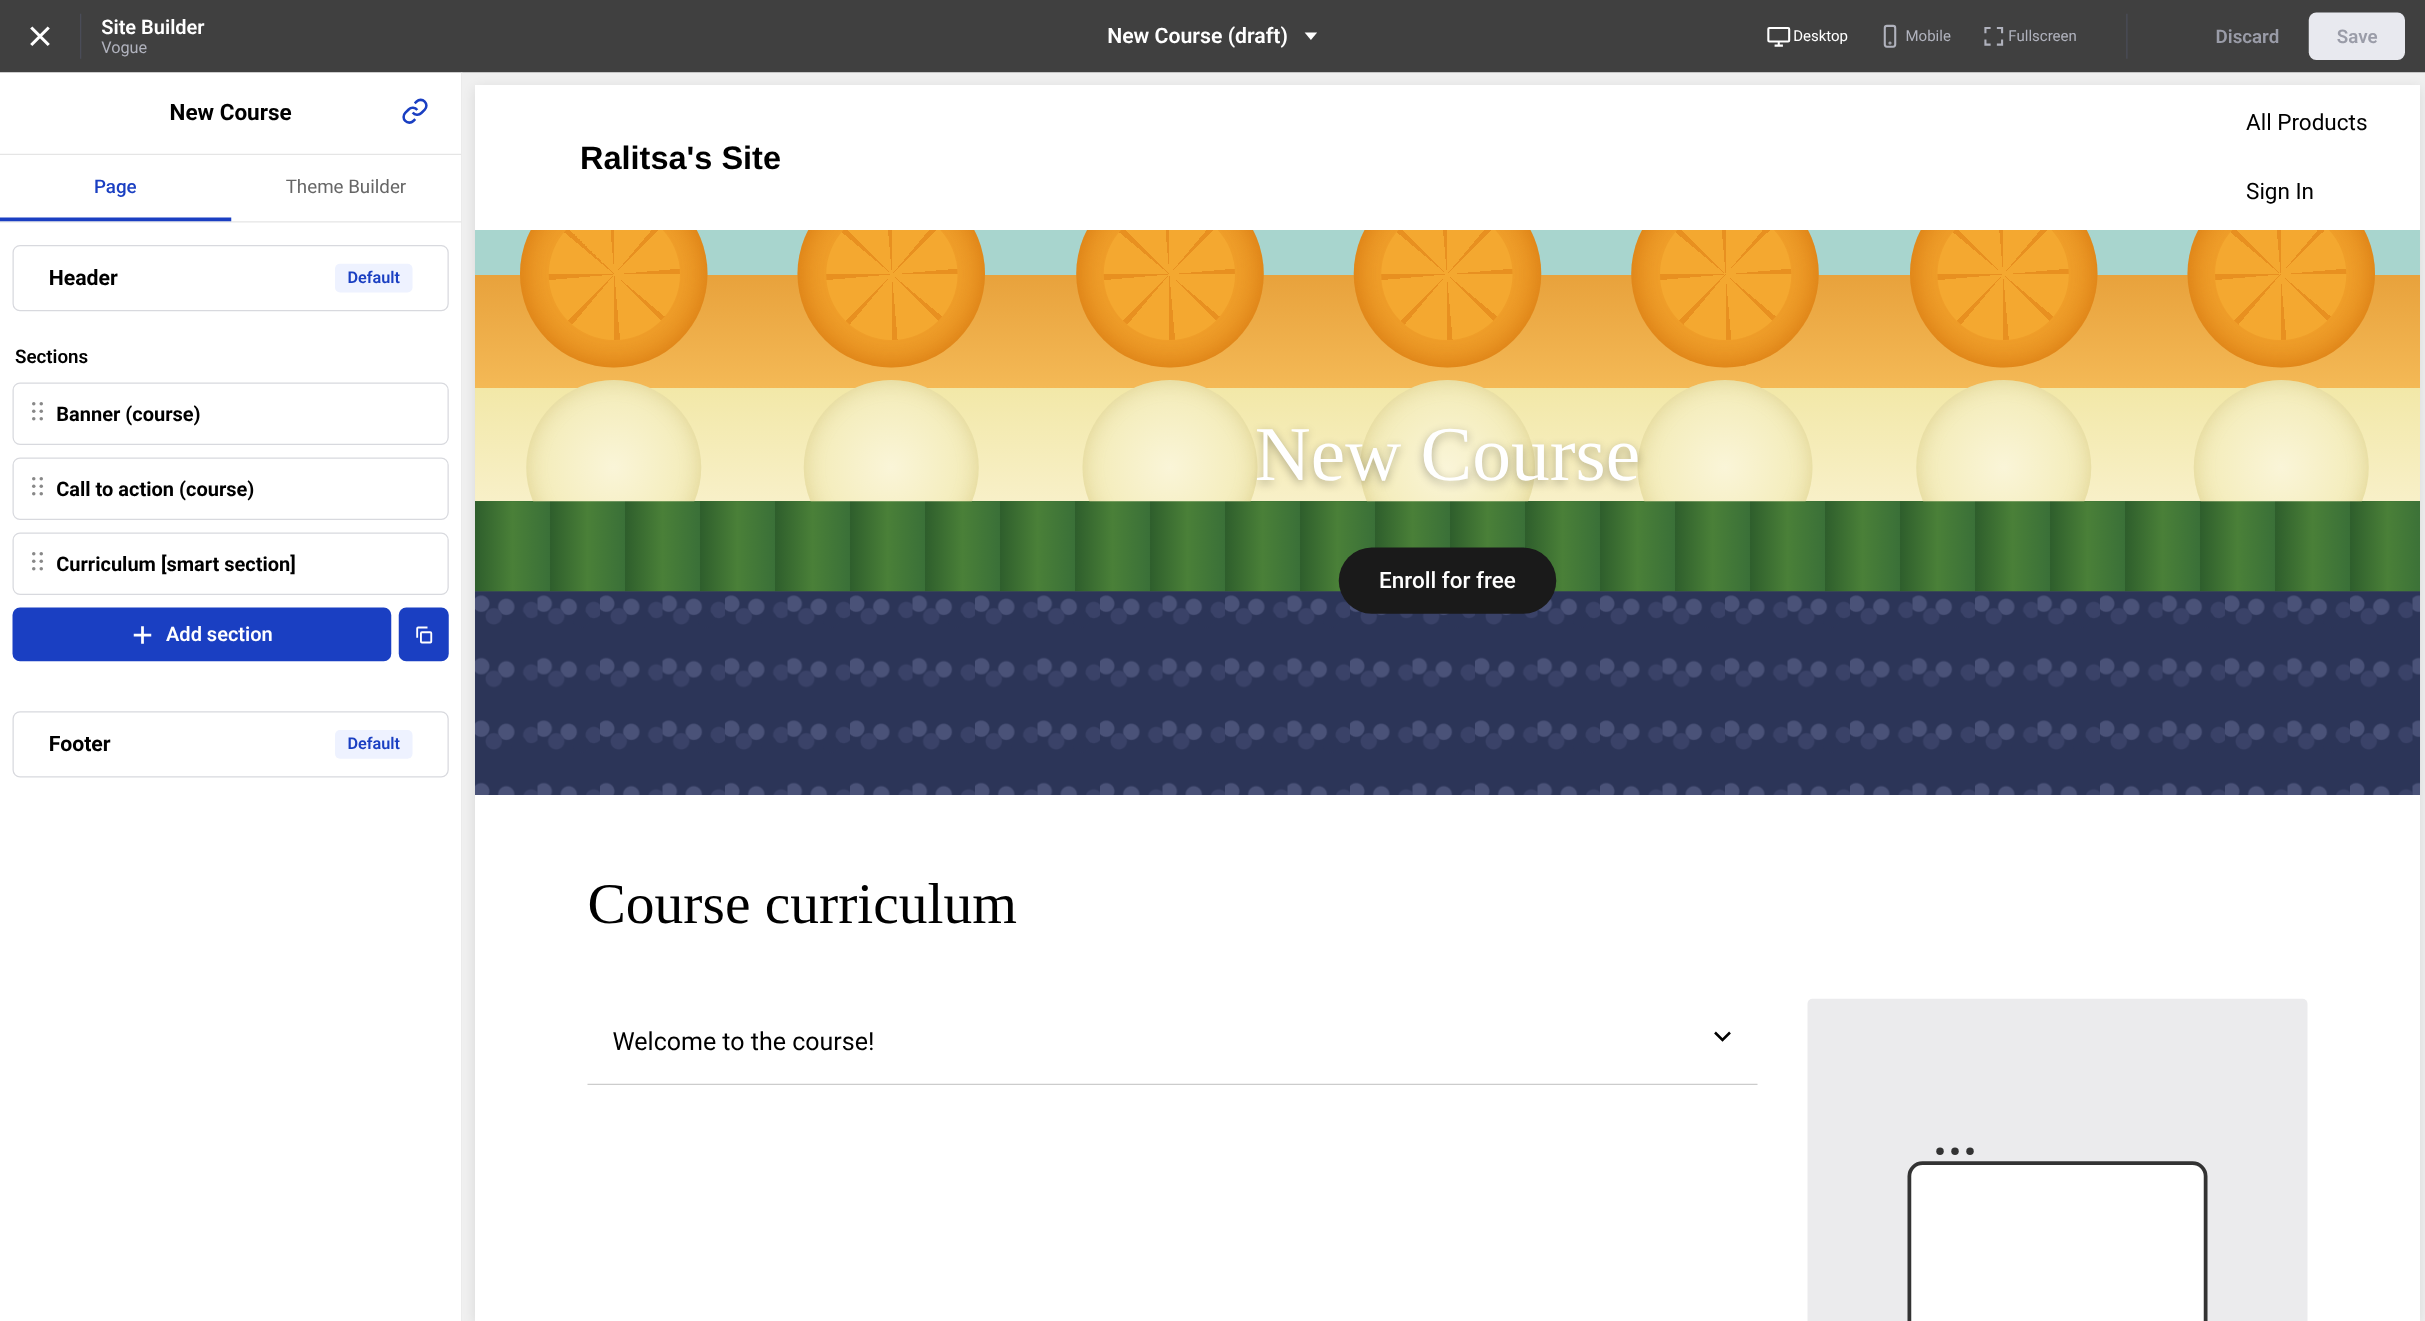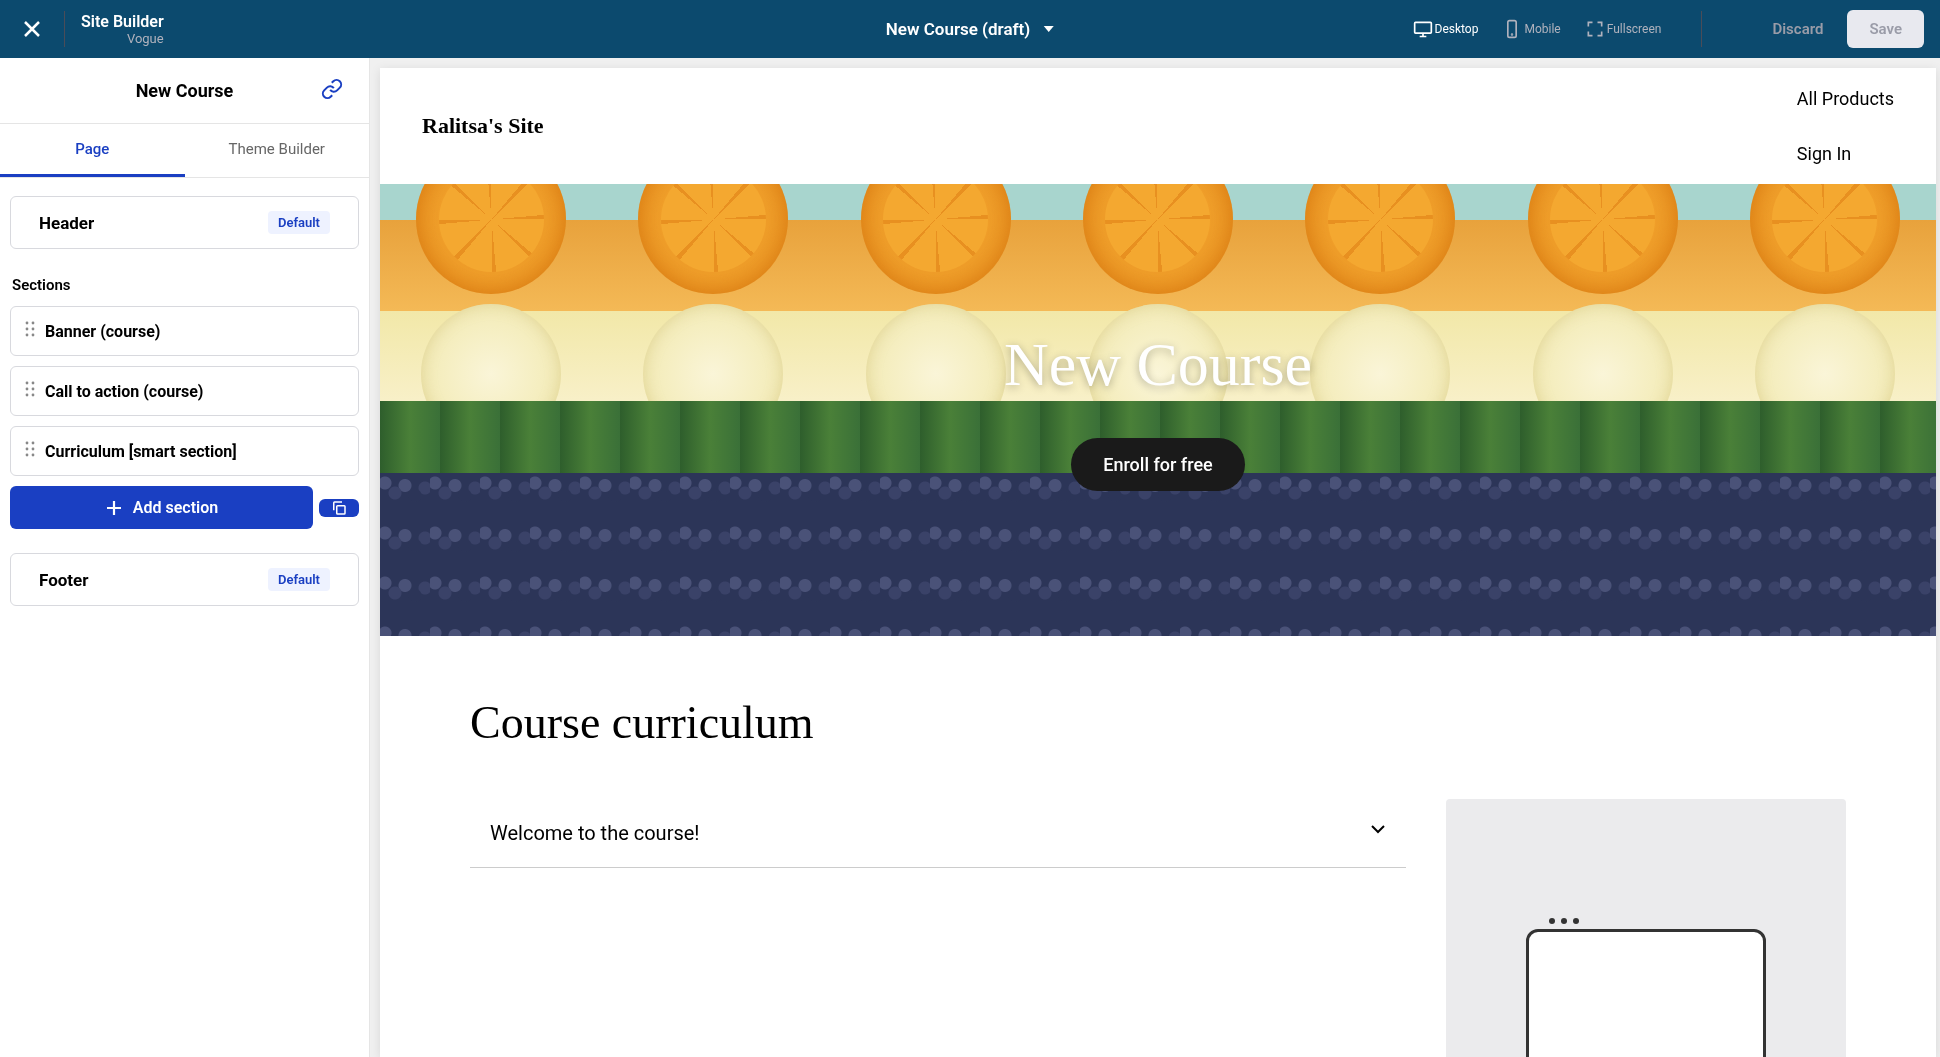--- a/index.html
+++ b/index.html
@@ -1,26 +1,25 @@
 <!DOCTYPE html>
 <html><head>
   <meta charset="utf-8">
   <style>
     * { margin: 0; padding: 0; box-sizing: border-box; }
     body { font-family: -apple-system, BlinkMacSystemFont, 'Segoe UI', Roboto, sans-serif; background: #f5f5f5; overflow: hidden; }
     
     
     .topbar {
       height: 58px;
-      background: #0c4a6e;
+      background: #404040;
       display: flex;
       align-items: center;
       padding: 0 16px;
       color: #fff;
-      text-align: right;
     }
     .close-btn {
       width: 32px; height: 32px;
       display: flex; align-items: center; justify-content: center;
       cursor: pointer; color: #fff;
     }
     .divider-v { width: 1px; height: 36px; background: #4a4c58; margin: 0 16px; }
     .site-info { display: flex; flex-direction: column; }
     .site-title { font-size: 16px; font-weight: 600; }
     .site-theme { font-size: 13px; color: #b0b2bd; }
@@ -96,21 +95,21 @@
     
     .draggable-section {
       border: 1px solid #d8d9de; border-radius: 6px;
       padding: 14px 14px; margin-bottom: 10px;
       display: flex; align-items: center; gap: 10px;
       cursor: pointer; background: #fff;
     }
     .drag-handle { color: #888; cursor: grab; }
     .draggable-title { font-size: 16px; font-weight: 700; }
     
-    .add-section-row { display: flex; gap: 6px; margin-top: 8px; margin-bottom: 24px; align-items: center; }
+    .add-section-row { display: flex; gap: 6px; margin-top: 8px; margin-bottom: 40px; }
     .add-section-btn {
       flex: 1; background: #1a3fc2; color: #fff;
       display: flex; align-items: center; justify-content: center; gap: 10px;
       padding: 12px; border-radius: 6px; font-size: 16px; font-weight: 600;
       cursor: pointer;
     }
     .copy-btn {
       width: 40px; background: #1a3fc2; color: #fff;
       display: flex; align-items: center; justify-content: center;
       border-radius: 6px; cursor: pointer;
@@ -126,22 +125,22 @@
       width: 100%; height: 100%; background: #fff;
       overflow-y: auto; box-shadow: 0 2px 10px rgba(0,0,0,0.1);
     }
     
     
     .preview-header {
       display: flex; align-items: center; justify-content: space-between;
       padding: 20px 42px; background: #fff;
     }
     .preview-site-name {
-      font-family: Liberation Serif, serif;
-      font-size: 22px; font-weight: 600;
+      font-family: Liberation Sans, sans-serif;
+      font-size: 26px; font-weight: 600; margin-left: 42px;
     }
     .preview-nav { display: flex; gap: 34px; font-size: 18px; flex-direction: column; }
     .preview-nav-item { cursor: pointer; }
     
     .banner {
       height: 452px; position: relative;
       background: linear-gradient(to bottom,
         #a8d5ce 0%, #a8d5ce 8%,
         #e8a23c 8%, #f4b956 28%,
         #f2e8a8 28%, #f8f0c8 48%,

